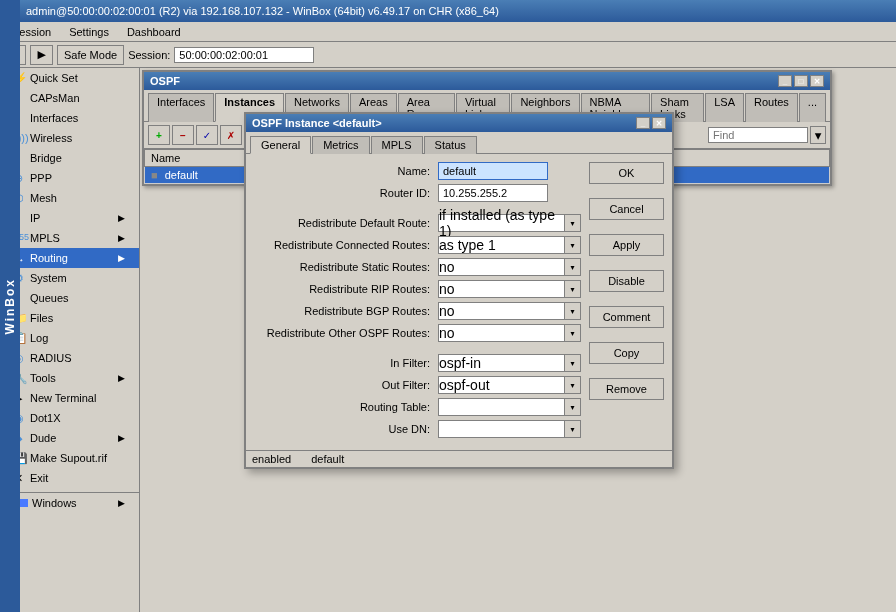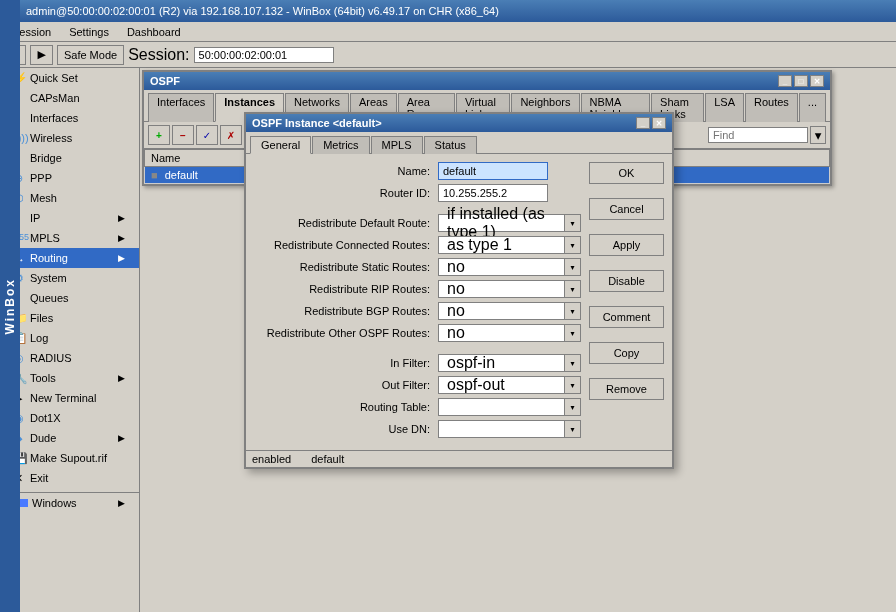--- a/index.html
+++ b/index.html
@@ -62,21 +62,21 @@
     .toolbar-btn {
       background: #d4d0c8;
       border: 1px solid #808080;
       padding: 2px 6px;
       font-size: 11px;
       cursor: pointer;
       height: 20px;
       display: flex; align-items: center;
     }
     .session-label {
-      font-size: 16px;
+      font-size: 11px;
       color: #000;
     }
     .session-value {
       background: white;
       border: 1px solid #808080;
       padding: 1px 4px;
       font-size: 11px;
       width: 140px;
     }
 
@@ -324,22 +324,22 @@
     .form-dropdown {
       display: flex;
       align-items: center;
       border: 1px solid #808080;
       background: white;
       height: 18px;
       flex: 1;
     }
     .form-dropdown-text {
       flex: 1;
-      padding: 1px 8px;
-      font-size: 16px;
+      padding: 1px 0;
+      font-size: 14px;
     }
     .form-dropdown-btn {
       width: 16px;
       height: 16px;
       background: #d4d0c8;
       border-left: 1px solid #808080;
       display: flex; align-items: center; justify-content: center;
       cursor: pointer;
       font-size: 8px;
     }

